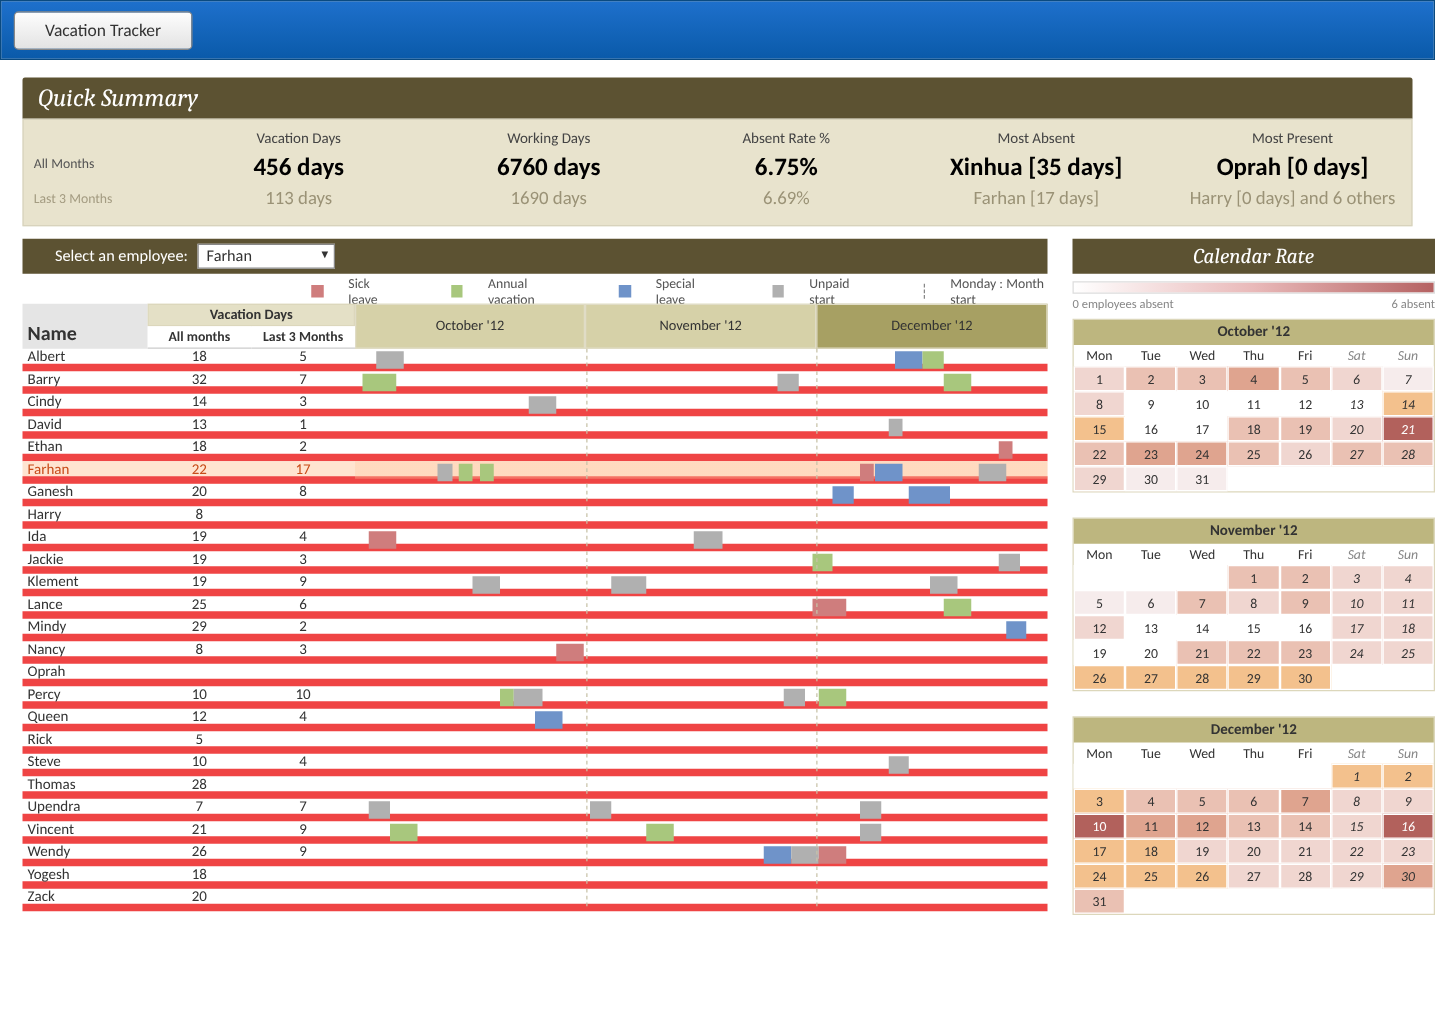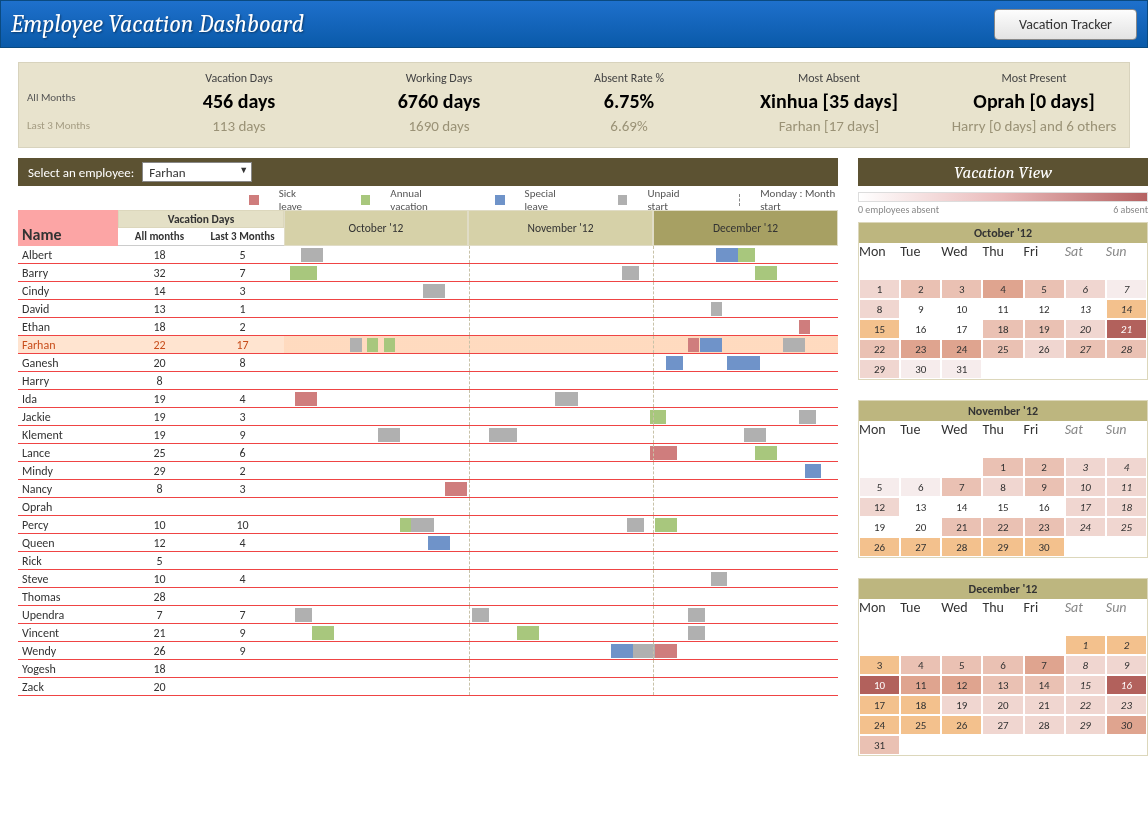--- a/index.html
+++ b/index.html
@@ -77,21 +77,21 @@
 }
 .emp-bar, .cal-bar {
   background: #5c5232;
   color: #fff;
   display: flex;
   align-items: center;
   height: 28px;
   font-family: Cambria, Georgia, serif;
   font-style: italic;
 }
-.emp-bar { padding-left: 10px; justify-content: flex-start; position: relative;}
+.emp-bar { padding-left: 26px; justify-content: flex-start; position: relative;}
 .emp-bar .sel-label { font-size: 13px; font-style: normal; font-family: Calibri, Arial; margin-right: 8px;}
 .emp-select {
   font-family: Calibri, Arial;
   font-size: 13px;
   background: #fff;
   color: #333;
   border: 1px solid #888;
   padding: 1px 18px 1px 6px;
   appearance: none;
   width: 110px;
@@ -138,35 +138,35 @@
   background:#fff;
   height: 36px;
 }
 .gh-cell {
   border: 1px solid #e0dcc6;
   background: #e4dfc3;
   display:flex; align-items:center; justify-content:center;
   font-size: 11.5px;
   color: #333;
 }
-.gh-name { background:#fca5a5; border:none; justify-content:flex-start; padding-left:4px; font-weight:600; position:relative;}
+.gh-name { background:#e5e5e5; border:none; justify-content:flex-start; padding-left:4px; font-weight:600; position:relative;}
 .gh-name .name-lbl { position:absolute; bottom:2px;}
 .gh-vdays-wrap { grid-column: 2 / span 2; display:flex; flex-direction:column;}
 .gh-vdays-top { background:#e4e0c6; border:1px solid #dcd7bc; text-align:center; font-size:11.5px; font-weight:600; height:18px; line-height:16px;}
 .gh-vdays-bot { display:grid; grid-template-columns:1fr 1fr; height:18px;}
 .gh-sub { background:#fff; border-bottom:1px solid #ccc; font-size:11px; display:flex; align-items:center; justify-content:center; font-weight:600;}
 .gh-month { background:#d6d1a8;}
 .gh-month.dec { background:#a7a063; color:#333;}
 .gantt-body {}
 .grow {
   display: grid;
   grid-template-columns: 100px 83px 83px 554px;
   height: 18px;
   font-size: 12px;
-  border-bottom: 1px solid #ef4444;
+  border-bottom: 6px solid #ef4444;
   align-items: center;
 }
 .grow .gname { padding-left: 4px; }
 .grow .gnum { text-align: center; }
 .grow .gcanvas { position: relative; height: 100%; }
 .grow .gcanvas::before {
   content:""; position:absolute; top:0; bottom:0;
   left: 33.33%; width:0; border-left:1px dashed #c8c2a8;
 }
 .grow .gcanvas::after {
@@ -197,46 +197,46 @@
   background:#bdb67f;
   text-align:center;
   font-size:12px;
   font-weight:600;
   height:20px; line-height:20px;
 }
 .cal-grid {
   display:grid;
   grid-template-columns: repeat(7, 1fr);
 }
-.cal-dow { font-size:14px; text-align:left; height:36px; line-height:18px;}
+.cal-dow { font-size:11px; text-align:center; height:17px; line-height:18px;}
 .cal-dow.we { font-style:italic; color:#888;}
 .cal-day {
   height: 20px;
   font-size: 11px;
   text-align: center;
   line-height: 20px;
   border: 1px solid #fff;
 }
 .cal-day.blank{ background:#fff;}
 .cal-day.we { font-style:italic;}
 
 .h0{background:#ffffff;} .h1{background:#f6ecec;} .h2{background:#f0d6d0;}
 .h3{background:#eac1b3;} .h4{background:#dfa48f;}
 .h6{background:#b2615c; color:#fff;}
 .hx{background:#f3c18d;} 
 </style>
 </head>
 <body>
 
 <div class="header-bar">
-  <div class="header-title">Employee Vacation Dashboard</div>
   <button class="tracker-btn">Vacation Tracker</button>
 </div>
 
 <div class="quick-summary">
+  <div class="qs-head">Quick Summary</div>
   <div class="qs-body">
     <div></div>
     <div class="qs-cell head">Vacation Days</div>
     <div class="qs-cell head">Working Days</div>
     <div class="qs-cell head">Absent Rate %</div>
     <div class="qs-cell head">Most Absent</div>
     <div class="qs-cell head">Most Present</div>
 
     <div class="row-label">All Months</div>
     <div class="qs-cell big">456 days</div>
@@ -258,21 +258,21 @@
   <div class="emp-bar">
     <span class="sel-label">Select an employee:</span>
     <span class="sel-wrap">
       <select class="emp-select">
         <option>Farhan</option>
       </select>
     </span>
   </div>
   <div></div>
   <div class="cal-bar">
-    <span>Vacation View</span>
+    <span>Calendar Rate</span>
   </div>
 </div>
 
 <div class="content">
 
   <div class="gantt-wrap">
     <div class="legend-row">
       <span class="spacer"></span>
       <span class="legend-sw lg-sick"></span>
       <span>Sick leave</span>

